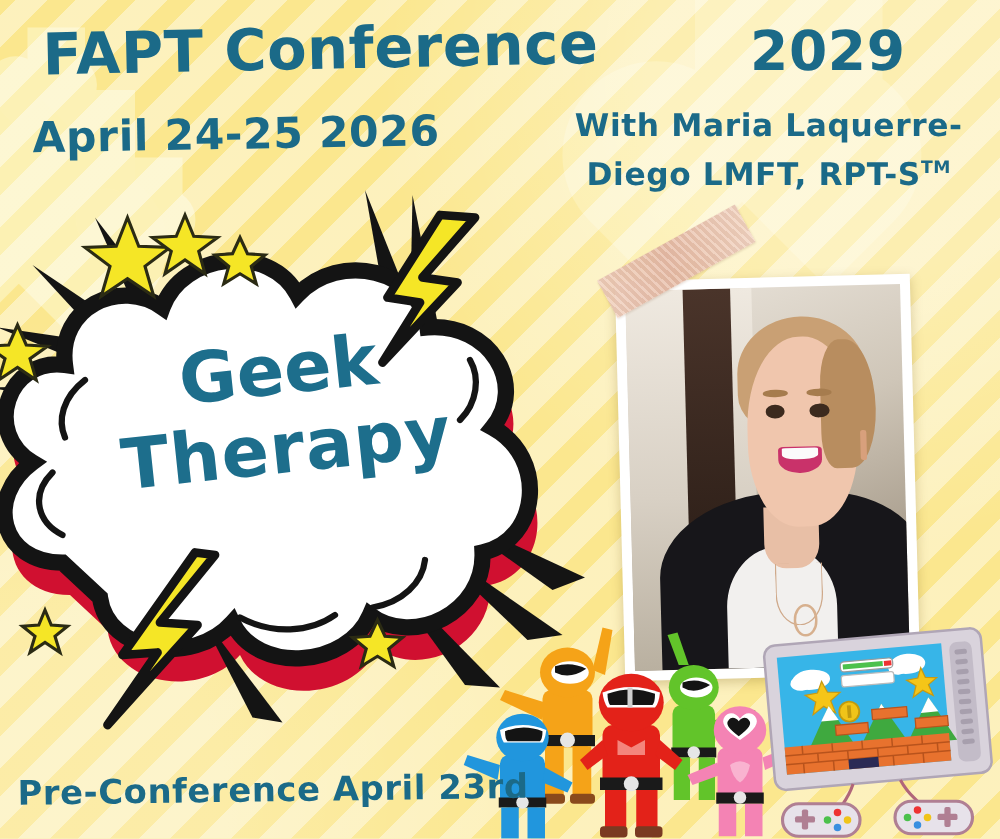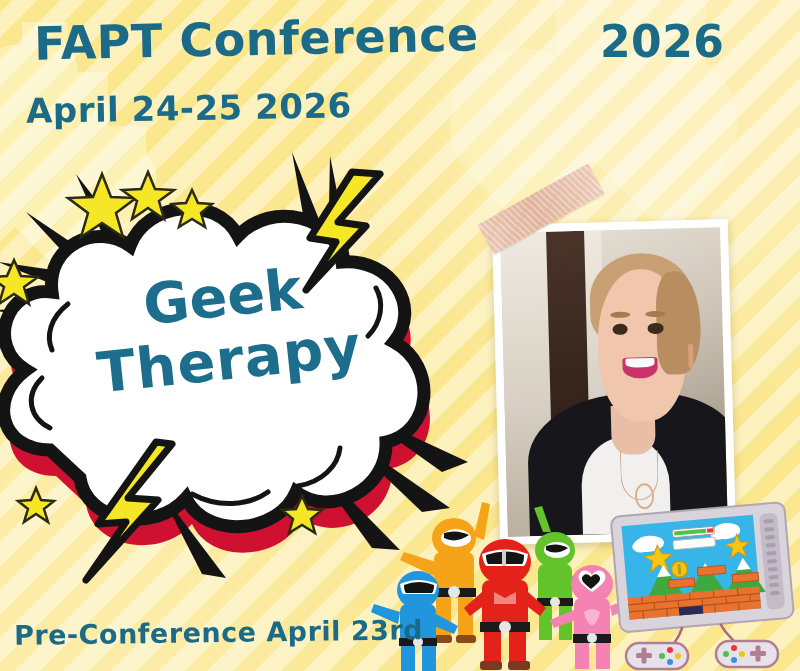--- a/index.html
+++ b/index.html
@@ -481,19 +481,23 @@
         </g>
         <circle cx="122" cy="143" r="3" fill="#e33"></circle>
         <circle cx="130" cy="149" r="3" fill="#f0c419"></circle>
         <circle cx="122" cy="155" r="3" fill="#3a8fe0"></circle>
         <circle cx="114" cy="149" r="3" fill="#4cc14c"></circle>
       </g>
     </svg>
   </div>
 
   <div class="hand" id="title-main">FAPT Conference</div>
-  <div class="hand" id="title-year">2026</div>
+  <div class="hand" id="title-year">2029</div>
   <div class="hand" id="dates">April 24-25 2026</div>
 
+  <div class="hand" id="speaker">
+    <span>With Maria Laquerre-</span><br>
+    <span>Diego LMFT, RPT-S</span><sup>TM</sup>
+  </div>
 
   <div class="hand" id="preconf">Pre-Conference April 23rd</div>
 
 </div>
 
 </body></html>

